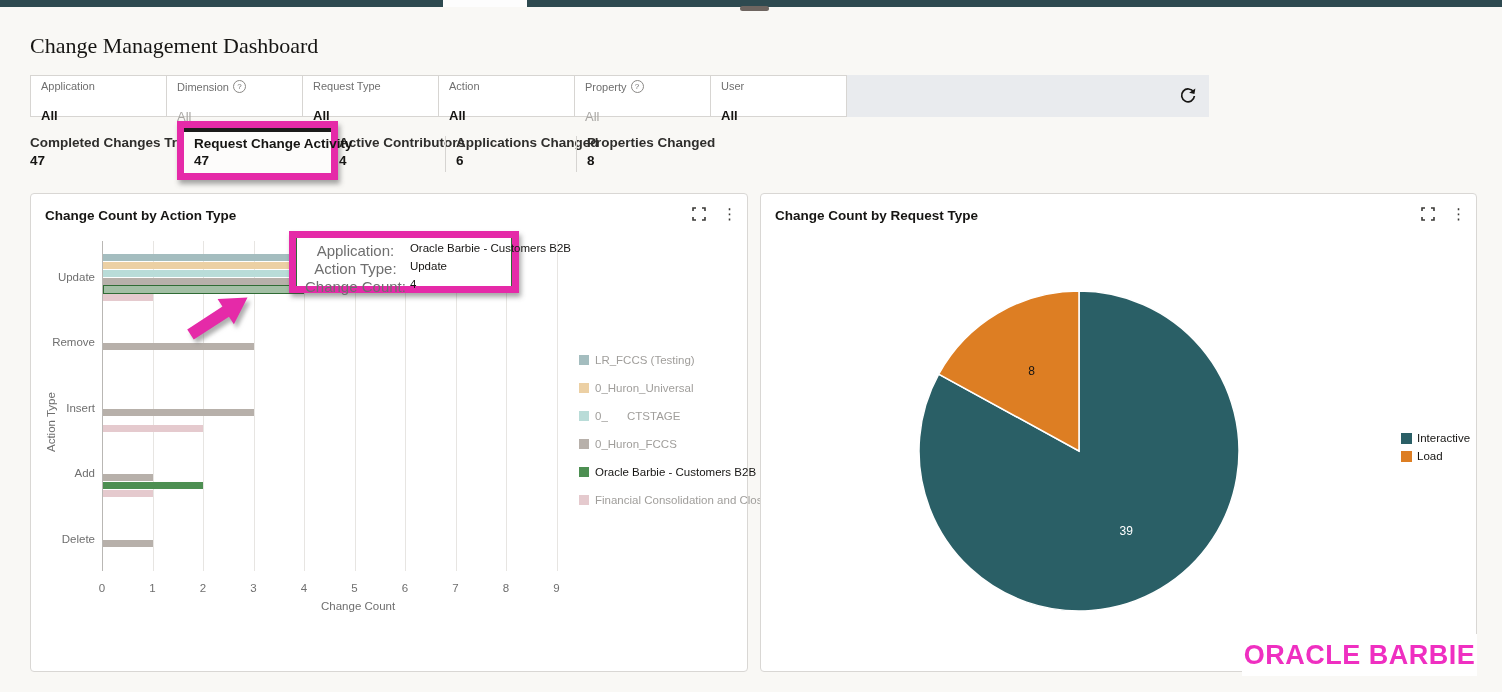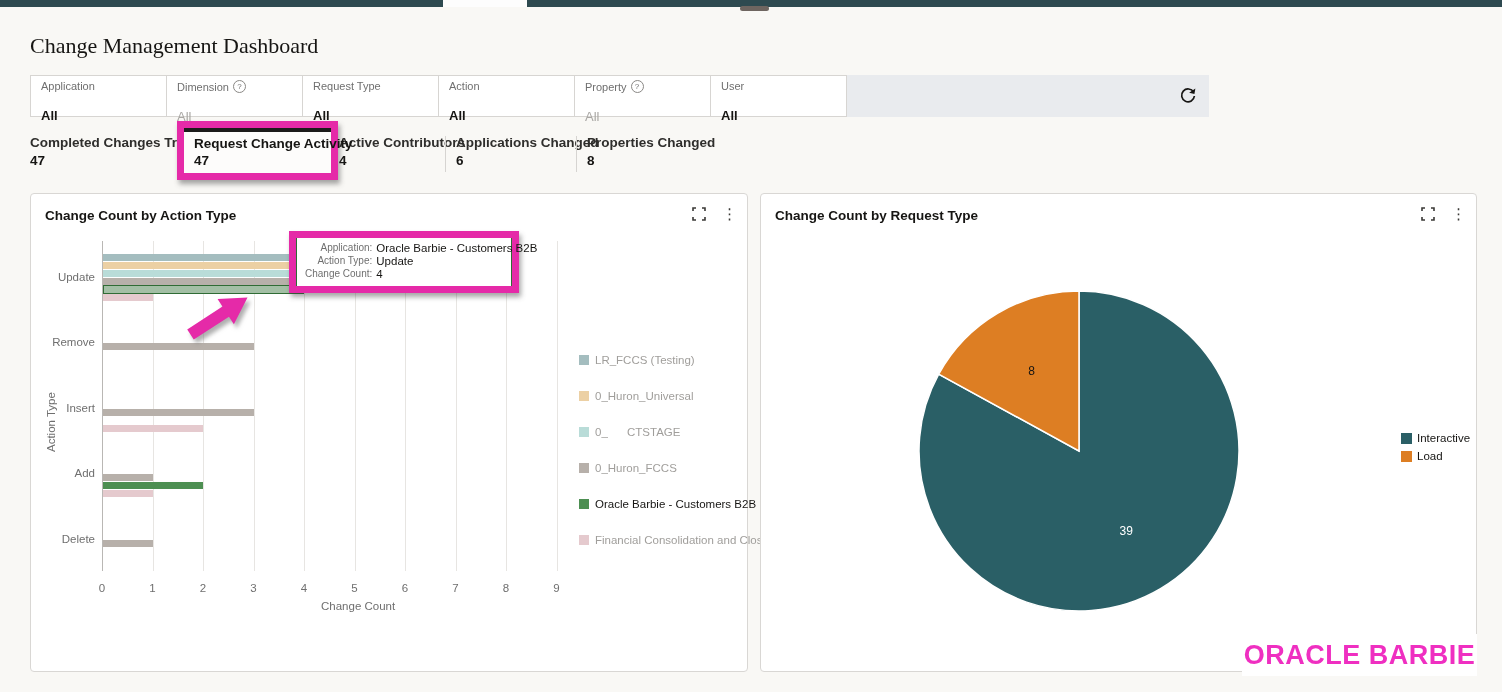--- a/index.html
+++ b/index.html
@@ -51,29 +51,29 @@
 
   
   .gridline{position:absolute;width:1px;background:#e7e5e2}
   .gridline.axis{background:#b9b7b4}
   .catlabel{position:absolute;font-size:11.5px;color:#6f6f6f;text-align:right;width:60px}
   .tick{position:absolute;font-size:11.5px;color:#6f6f6f;width:20px;text-align:center}
   .xaxistitle{position:absolute;font-size:11.5px;color:#6f6f6f}
   .yaxistitle{position:absolute;font-size:11.5px;color:#6f6f6f;transform:rotate(-90deg);transform-origin:left top;white-space:nowrap}
   .bar{position:absolute;height:7px;cursor:pointer}
   .bar.hl{box-sizing:border-box;height:9px;border:1.5px solid #2f6c35}
-  .blegend{position:absolute;left:548px;top:160px;display:flex;flex-direction:column;gap:24px}
+  .blegend{position:absolute;left:548px;top:160px;display:flex;flex-direction:column;gap:16px}
   .blegend .row{display:flex;align-items:center;gap:6px;cursor:pointer}
   .blegend .sw{width:10px;height:10px;flex:none}
   .blegend .lbl{font-size:11.5px;white-space:pre}
 
   
   .tipwrap{position:absolute;left:258px;top:37px;width:230px;height:62px;box-sizing:border-box;border:7px solid var(--pink);background:#fff;box-shadow:2px 4px 5px rgba(60,60,60,.45);z-index:6}
   .tipbox{width:100%;height:100%;box-sizing:border-box;border-left:1px solid #2f6c35;border-right:1px solid #2f6c35;background:#fff;padding:4px 8px 2px;display:grid;grid-template-columns:auto auto;column-gap:4px;row-gap:1px;align-content:start}
-  .tipbox .tl{font-size:10px;color:#6f6f6f;text-align:right;white-space:nowrap}
+  .tipbox .tl{font-size:15px;color:#6f6f6f;text-align:center;white-space:nowrap}
   .tipbox .tv{font-size:11.5px;color:#161513;white-space:nowrap}
 
   .arrowsvg{position:absolute;left:148px;top:96px;width:80px;height:52px;z-index:6;filter:drop-shadow(3px 4px 2px rgba(110,110,110,.55))}
   .plegend{position:absolute;left:640px;top:238px;display:flex;flex-direction:column;gap:6px}
   .plegend .row{display:flex;align-items:center;gap:5px;cursor:pointer}
   .plegend .sw{width:11px;height:11px;flex:none}
   .plegend .lbl{font-size:11.5px;color:#161513;white-space:nowrap}
 
   
   .logobadge{position:absolute;left:1242px;top:634px;width:235px;height:42px;background:#fff;display:flex;align-items:center;justify-content:center;z-index:7}

